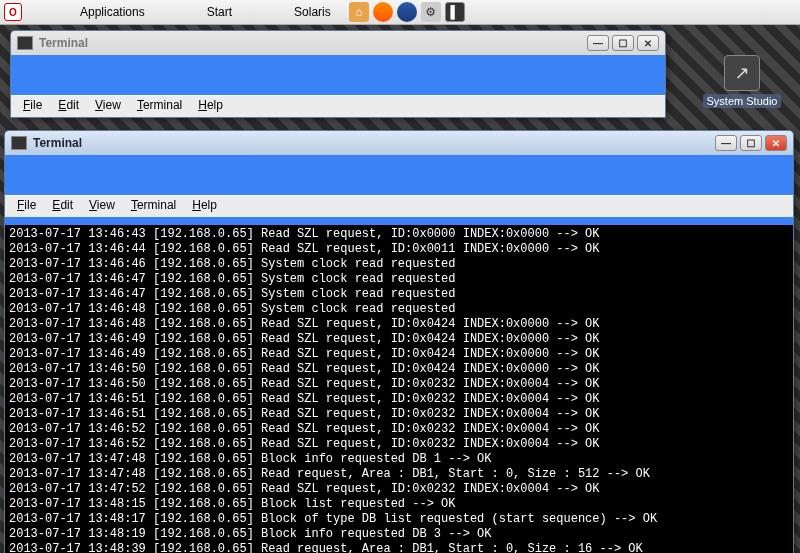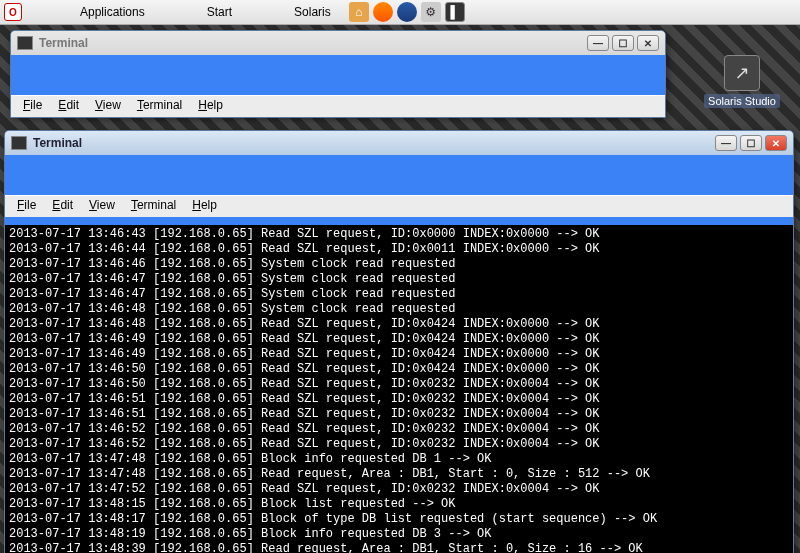--- a/index.html
+++ b/index.html
@@ -104,21 +104,21 @@
     <div class="picon picon-home">⌂</div>
     <div class="picon picon-ff"></div>
     <div class="picon picon-tb"></div>
     <div class="picon picon-gear">⚙</div>
     <div class="picon picon-term">▌</div>
   </div>
 </div>
 
 <div class="desktop-icon">
   <div class="desktop-icon-img">↗</div>
-  <span class="desktop-icon-label">Solaris Studio</span>
+  <span class="desktop-icon-label">System Studio</span>
 </div>
 
 <div id="win1" class="window">
   <div class="titlebar inactive">
     <span class="tb-icon"></span>
     <span>Terminal</span>
     <span class="tb-spacer"></span>
     <div class="tb-btn">—</div>
     <div class="tb-btn">☐</div>
     <div class="tb-btn">✕</div>

